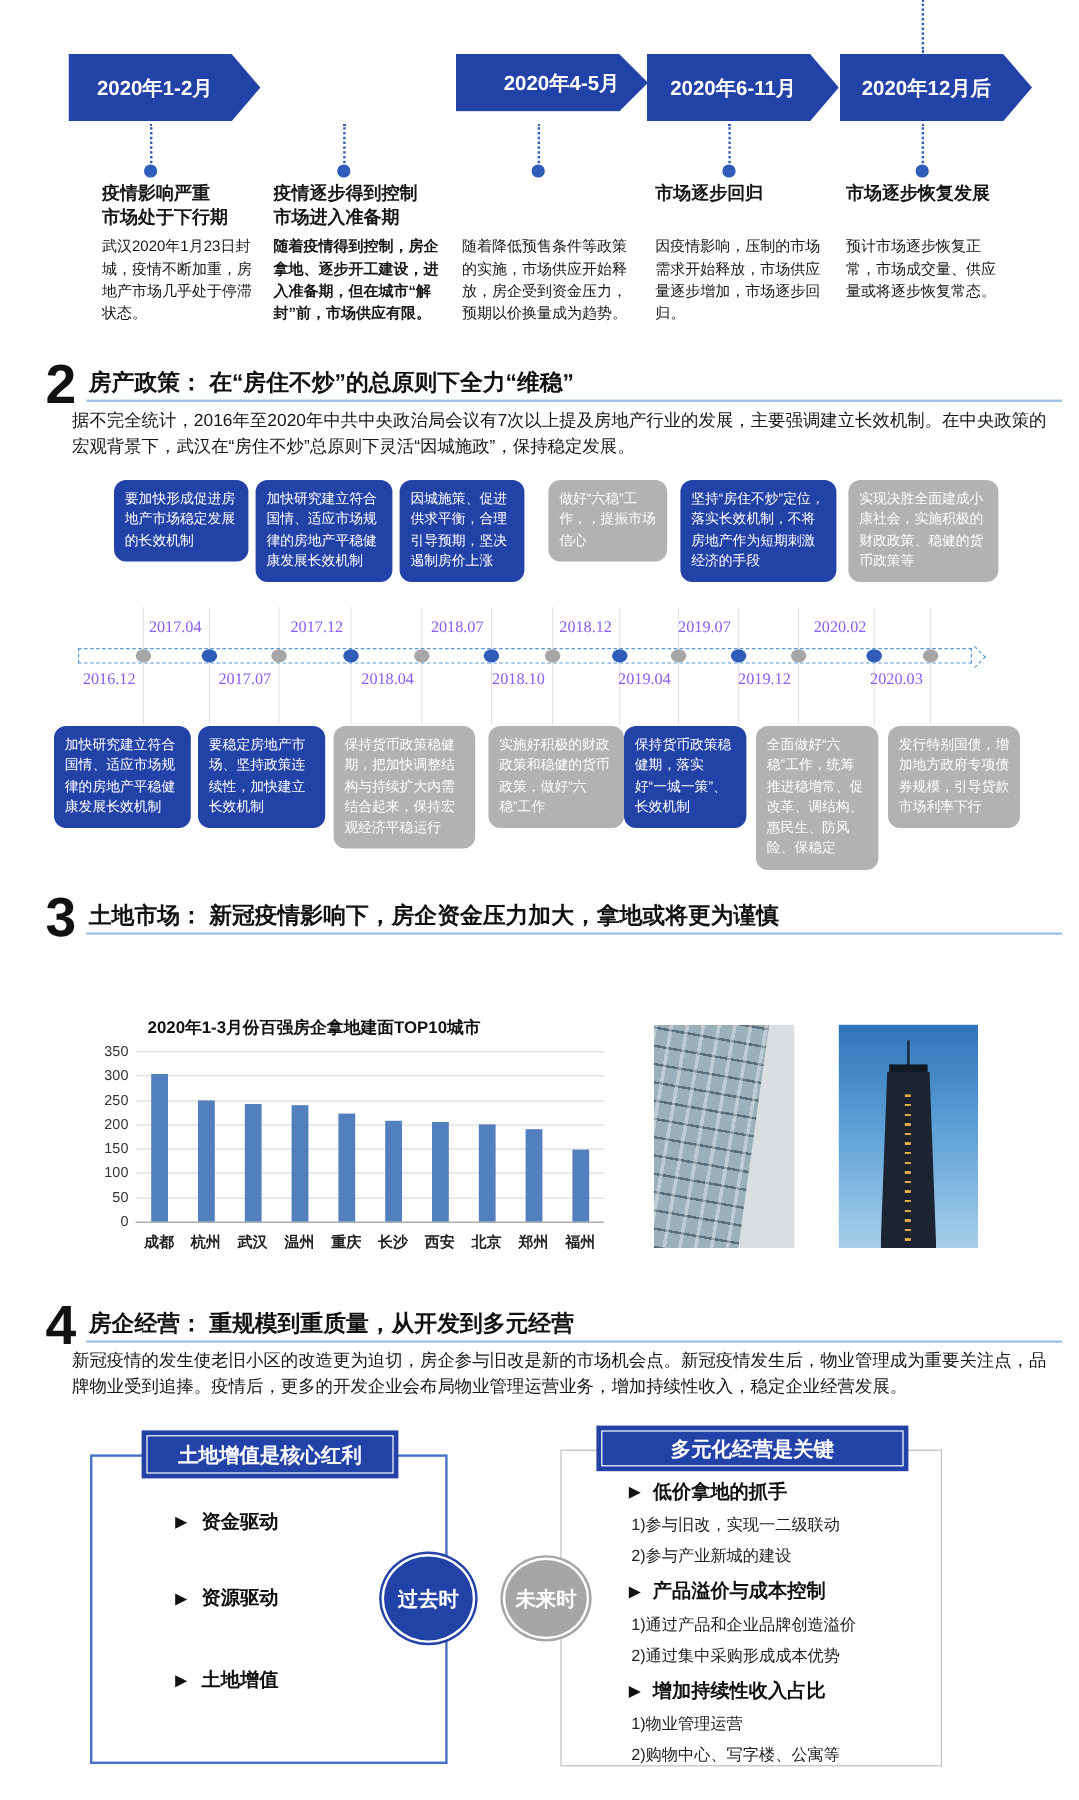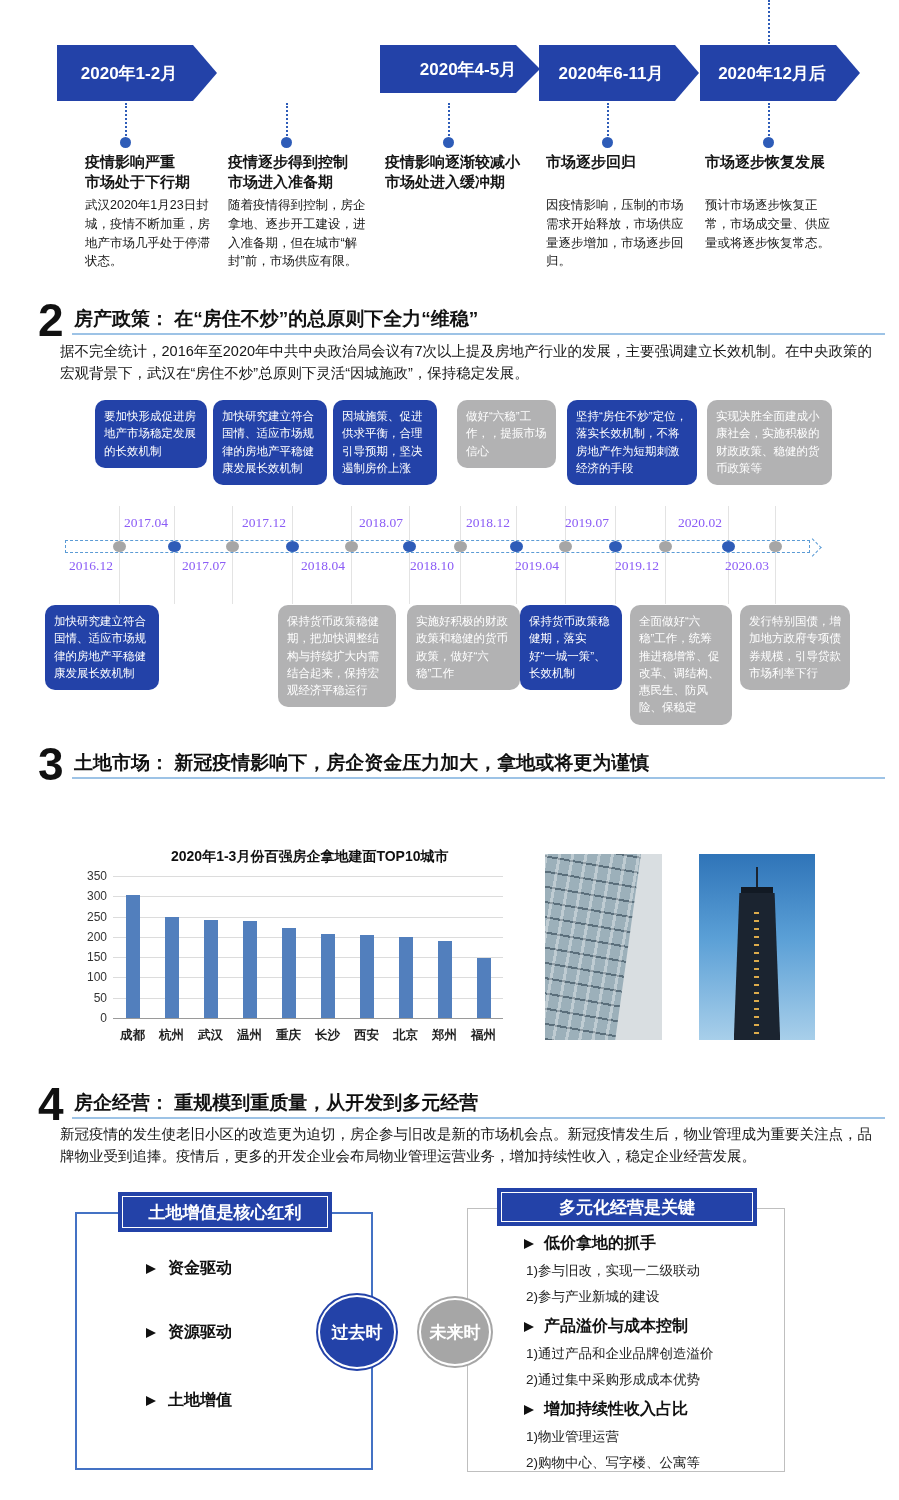--- a/index.html
+++ b/index.html
@@ -23,21 +23,21 @@
   .sec-intro{font-size:14.5px;line-height:1.55;}
   
   .pbox{border-radius:10px;color:#fff;font-size:11.5px;line-height:1.5;padding:8px 9px;box-sizing:border-box;}
   .pbox.blue{background:#2342a8;}
   .pbox.gray{background:#b2b2b3;}
   .vline{width:1px;background:#e3e3e3;}
   .tl-arrow{border:1px dashed #5b9bd5;box-sizing:border-box;}
   .tl-head{width:12px;height:12px;border-top:1px dashed #5b9bd5;border-right:1px dashed #5b9bd5;transform:rotate(45deg);}
   .tl-date{font-family:"Liberation Serif","DejaVu Serif",serif;font-size:13.5px;color:#8b5cf6;}
   
-  .chart-title{font-size:14px;font-weight:bold;color:#111;margin-left:48px;}
+  .chart-title{font-size:14px;font-weight:bold;color:#111;}
   .gline{height:1px;background:#dcdcdc;}
   .gline.zero{background:#9a9a9a;}
   .ylab{font-size:12px;color:#333;text-align:right;}
   .bar{background:#527fbd;}
   .xlab{font-size:12.5px;font-weight:bold;color:#222;text-align:center;}
   
   .photo{box-sizing:border-box;}
   .facade{position:absolute;inset:0;clip-path:polygon(0 0,82% 0,60% 100%,0 100%);
           background-color:#9cb0ba;
           background-image:repeating-linear-gradient(100deg,rgba(255,255,255,.35) 0 3px,rgba(255,255,255,0) 3px 13px),
@@ -178,43 +178,43 @@
 <div class="abs chevron" style="left: 57px; top: 45px; width: 160px; height: 56px;">2020年1-2月</div>
     <div class="abs dotline" style="left: 125px; top: 103px; height: 33px;"></div>
     <div class="abs dot dot-blue" style="left: 120px; top: 137px; width: 11px; height: 11px;"></div>
     <div class="abs stage-head" style="left: 85px; top: 152px; width: 150px;">疫情影响严重
 市场处于下行期</div>
     <div class="abs stage-body" style="left: 85px; top: 196px; width: 132px;">武汉2020年1月23日封城，疫情不断加重，房地产市场几乎处于停滞状态。</div>
     <div class="abs dotline" style="left: 286px; top: 103px; height: 33px;"></div>
     <div class="abs dot dot-blue" style="left: 281px; top: 137px; width: 11px; height: 11px;"></div>
     <div class="abs stage-head" style="left: 228px; top: 152px; width: 160px;">疫情逐步得到控制
 市场进入准备期</div>
-    <div class="abs stage-body" style="left: 228px; top: 196px; width: 142px;">随着疫情得到控制，房企拿地、逐步开工建设，进入准备期，但在城市“解封”前，市场供应有限。</div>
+    <div class="abs stage-body" style="left: 228px; top: 196px; width: 142px; font-weight: bold;">随着疫情得到控制，房企拿地、逐步开工建设，进入准备期，但在城市“解封”前，市场供应有限。</div>
     <div class="abs chevron" style="left: 380px; top: 45px; width: 160px; height: 48px; padding-left: 32px;">2020年4-5月</div>
     <div class="abs dotline" style="left: 448px; top: 103px; height: 33px;"></div>
     <div class="abs dot dot-blue" style="left: 443px; top: 137px; width: 11px; height: 11px;"></div>
-    <div class="abs stage-head" style="left: 385px; top: 152px; width: 162px;">疫情影响逐渐较减小
-市场处进入缓冲期</div>
+    <div class="abs stage-body" style="left: 385px; top: 196px; width: 144px;">随着降低预售条件等政策的实施，市场供应开始释放，房企受到资金压力，预期以价换量成为趋势。</div>
     <div class="abs chevron" style="left: 539px; top: 45px; width: 160px; height: 56px;">2020年6-11月</div>
     <div class="abs dotline" style="left: 607px; top: 103px; height: 33px;"></div>
     <div class="abs dot dot-blue" style="left: 602px; top: 137px; width: 11px; height: 11px;"></div>
     <div class="abs stage-head" style="left: 546px; top: 152px; width: 158px;">市场逐步回归</div>
     <div class="abs stage-body" style="left: 546px; top: 196px; width: 140px;">因疫情影响，压制的市场需求开始释放，市场供应量逐步增加，市场逐步回归。</div>
     <div class="abs chevron" style="left: 700px; top: 45px; width: 160px; height: 56px;">2020年12月后</div>
     <div class="abs dotline" style="left: 768px; top: 103px; height: 33px;"></div>
     <div class="abs dot dot-blue" style="left: 763px; top: 137px; width: 11px; height: 11px;"></div>
     <div class="abs stage-head" style="left: 705px; top: 152px; width: 146px;">市场逐步恢复发展</div>
     <div class="abs stage-body" style="left: 705px; top: 196px; width: 128px;">预计市场逐步恢复正常，市场成交量、供应量或将逐步恢复常态。</div>
     <div class="abs pbox blue" style="left: 95px; top: 400px; width: 112px;">要加快形成促进房地产市场稳定发展的长效机制</div>
     <div class="abs pbox blue" style="left: 213px; top: 400px; width: 114px;">加快研究建立符合国情、适应市场规律的房地产平稳健康发展长效机制</div>
     <div class="abs pbox blue" style="left: 333px; top: 400px; width: 104px;">因城施策、促进供求平衡，合理引导预期，坚决遏制房价上涨</div>
     <div class="abs pbox gray" style="left: 457px; top: 400px; width: 99px;">做好“六稳”工作，，提振市场信心</div>
     <div class="abs pbox blue" style="left: 567px; top: 400px; width: 130px;">坚持“房住不炒”定位，落实长效机制，不将房地产作为短期刺激经济的手段</div>
     <div class="abs pbox gray" style="left: 707px; top: 400px; width: 125px;">实现决胜全面建成小康社会，实施积极的财政政策、稳健的货币政策等</div>
     <div class="abs pbox blue" style="left: 45px; top: 605px; width: 114px;">加快研究建立符合国情、适应市场规律的房地产平稳健康发展长效机制</div>
+    <div class="abs pbox blue" style="left: 165px; top: 605px; width: 106px;">要稳定房地产市场、坚持政策连续性，加快建立长效机制</div>
     <div class="abs pbox gray" style="left: 278px; top: 605px; width: 118px;">保持货币政策稳健期，把加快调整结构与持续扩大内需结合起来，保持宏观经济平稳运行</div>
     <div class="abs pbox gray" style="left: 407px; top: 605px; width: 113px;">实施好积极的财政政策和稳健的货币政策，做好“六稳”工作</div>
     <div class="abs pbox blue" style="left: 520px; top: 605px; width: 102px;">保持货币政策稳健期，落实好“一城一策”、长效机制</div>
     <div class="abs pbox gray" style="left: 630px; top: 605px; width: 102px;">全面做好“六稳”工作，统筹推进稳增常、促改革、调结构、惠民生、防风险、保稳定</div>
     <div class="abs pbox gray" style="left: 740px; top: 605px; width: 110px;">发行特别国债，增加地方政府专项债券规模，引导贷款市场利率下行</div>
     <div class="abs vline" style="left: 119px; top: 506px; height: 98px;"></div>
     <div class="abs vline" style="left: 174px; top: 506px; height: 98px;"></div>
     <div class="abs vline" style="left: 232px; top: 506px; height: 98px;"></div>
     <div class="abs vline" style="left: 292px; top: 506px; height: 98px;"></div>
     <div class="abs vline" style="left: 351px; top: 506px; height: 98px;"></div>

